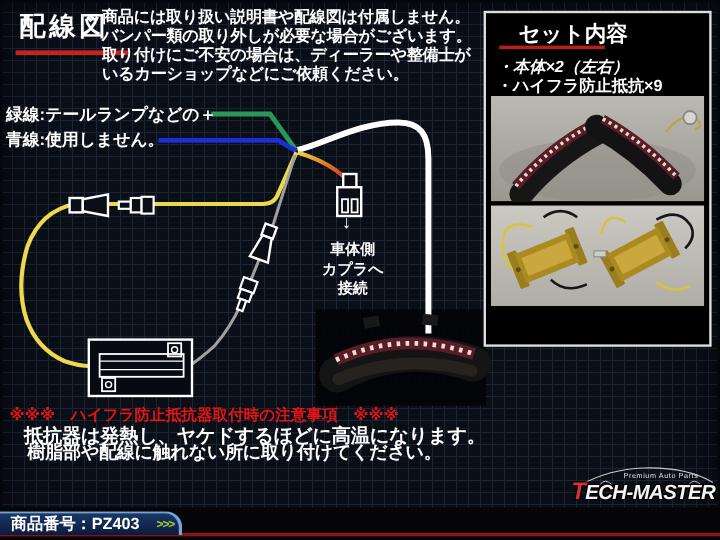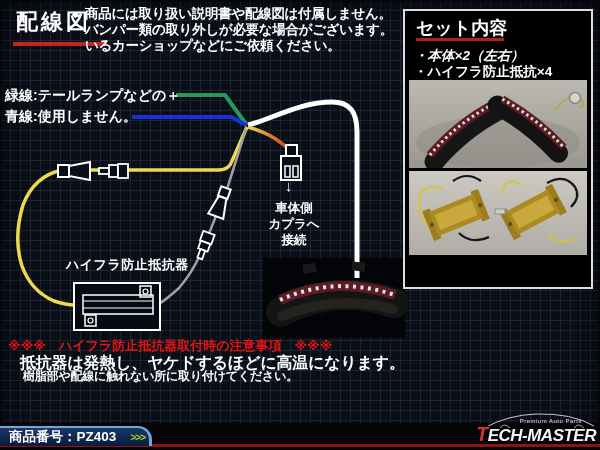--- a/index.html
+++ b/index.html
@@ -23,42 +23,42 @@
   .intro{left:85px;top:6px;font-size:13.5px;line-height:16px;letter-spacing:-0.3px;}
   
   .green-label{left:5px;top:87px;font-size:14px;}
   .blue-label{left:5px;top:108px;font-size:14px;}
   .resistor-label{left:66px;top:256px;font-size:13px;letter-spacing:0.5px;}
   .coupler-arrow{left:285px;top:177px;font-size:15px;}
   .coupler-text{left:262px;top:200px;width:64px;text-align:center;font-size:12.5px;line-height:16px;}
   
   .warn-heading{left:8px;top:337px;font-size:13px;color:#e51414;letter-spacing:0;}
   .warn-line1{left:20px;top:353px;font-size:16px;letter-spacing:-0.2px;}
-  .warn-line2{left:23px;top:368px;font-size:12px;letter-spacing:-0.2px;}
+  .warn-line2{left:23px;top:368px;font-size:15px;letter-spacing:-0.2px;}
   
   .setbox{left:403px;top:9px;width:190px;height:280px;background:#000;
     border:2px solid #dedede;box-sizing:border-box;}
-  .setbox-title{position:absolute;left:11px;top:5px;font-size:18px;font-weight:bold;}
+  .setbox-title{position:absolute;left:27px;top:5px;font-size:18px;font-weight:bold;}
   .setbox-underline{position:absolute;left:11px;top:27px;width:88px;height:3px;background:#b42020;}
   .setbox-item1{position:absolute;left:9px;top:36px;font-size:13.5px;font-weight:bold;font-style:italic;}
   .setbox-item2{position:absolute;left:9px;top:52px;font-size:13.5px;font-weight:bold;}
   .photo{position:absolute;left:4px;width:178px;overflow:hidden;}
   .photo1{top:69px;height:88px;}
   .photo2{top:160px;height:84px;}
   
   .footer-strip{left:0;top:423px;width:600px;height:27px;background:#050507;}
   .footer-redline{left:0;top:444px;width:600px;height:3px;}
   .badge{left:0;top:426px;width:152px;height:20px;box-sizing:border-box;
     background:linear-gradient(180deg,#1b3768,#0a1a3c);
     border-top:2px solid #6fa8d8;border-right:3px solid #6fa8d8;
     border-top-right-radius:14px;display:flex;align-items:center;padding-left:9px;}
   .badge-label{font-size:13.5px;font-weight:bold;letter-spacing:0;}
   .badge-arrows{color:#a6cf2e;font-size:10px;font-weight:bold;font-style:italic;
     letter-spacing:-1px;margin-left:14px;}
-  .brand{left:478px;top:410px;width:120px;height:38px;text-decoration:underline;}
+  .brand{left:478px;top:386px;width:120px;height:38px;text-decoration:underline;}
   .brand-tagline{position:absolute;top:8px;right:16px;font-size:6px;color:#e0e0e0;
     letter-spacing:0.5px;white-space:nowrap;}
   .brand-text{position:absolute;bottom:2px;right:2px;font-size:17px;font-weight:bold;
     font-style:italic;letter-spacing:-0.5px;color:#f4f4f4;white-space:nowrap;
     text-shadow:1px 1px 0 #000,-1px -1px 0 #000,1px -1px 0 #000,-1px 1px 0 #000;}
   .brand-text .t-red{color:#d83030;font-size:20px;}
   svg{display:block;}
 </style>
 </head>
 <body>
@@ -133,42 +133,42 @@
       <path d="M280,300 Q335,275 395,295" fill="none" stroke="#5a1c26" stroke-width="10"></path>
       <path d="M280,300 Q335,275 395,295" fill="none" stroke="#e9e2d4" stroke-width="4" stroke-dasharray="3,4.5"></path>
     </g>
   </svg>
 
   <div class="abs b page-title">配線図</div>
   <div class="abs title-underline"></div>
   <div class="abs b intro">
     <div>商品には取り扱い説明書や配線図は付属しません。</div>
     <div>バンパー類の取り外しが必要な場合がございます。</div>
+    <div>取り付けにご不安の場合は、ディーラーや整備士が</div>
     <div>いるカーショップなどにご依頼ください。</div>
   </div>
 
   <div class="abs b blue-label">青線:使用しません。</div>
   <div class="abs b green-label">緑線:テールランプなどの＋</div>
-  <div class="abs b resistor-label">ハイフラ防止抵抗器</div>
   <div class="abs b coupler-arrow">↓</div>
   <div class="abs b coupler-text">
     <div>車体側</div>
     <div>カプラへ</div>
     <div>接続</div>
   </div>
 
   <div class="abs b warn-heading">※※※　ハイフラ防止抵抗器取付時の注意事項　※※※</div>
   <div class="abs b warn-line1">抵抗器は発熱し、ヤケドするほどに高温になります。</div>
   <div class="abs b warn-line2">樹脂部や配線に触れない所に取り付けてください。</div>
 
   <div class="abs setbox">
     <div class="setbox-title">セット内容</div>
     <div class="setbox-underline"></div>
     <div class="setbox-item1">・本体×2（左右）</div>
-    <div class="setbox-item2">・ハイフラ防止抵抗×4</div>
+    <div class="setbox-item2">・ハイフラ防止抵抗×9</div>
 
     <div class="photo photo1">
       <svg width="178" height="88" viewBox="0 0 178 88">
         <rect width="178" height="88" fill="url(#p1bg)"></rect>
         <ellipse cx="89" cy="62" rx="82" ry="26" fill="#8e8b83" opacity="0.5"></ellipse>
         <g transform="translate(52,50) rotate(-36)">
           <path d="M-40,10 Q0,0 42,6" fill="none" stroke="#161616" stroke-width="20" stroke-linecap="round"></path>
           <path d="M-40,2 Q0,-8 42,-2" fill="none" stroke="#5a1d26" stroke-width="8"></path>
           <path d="M-40,2 Q0,-8 42,-2" fill="none" stroke="#e3ddcf" stroke-width="3" stroke-dasharray="2.5,3.2"></path>
         </g>

